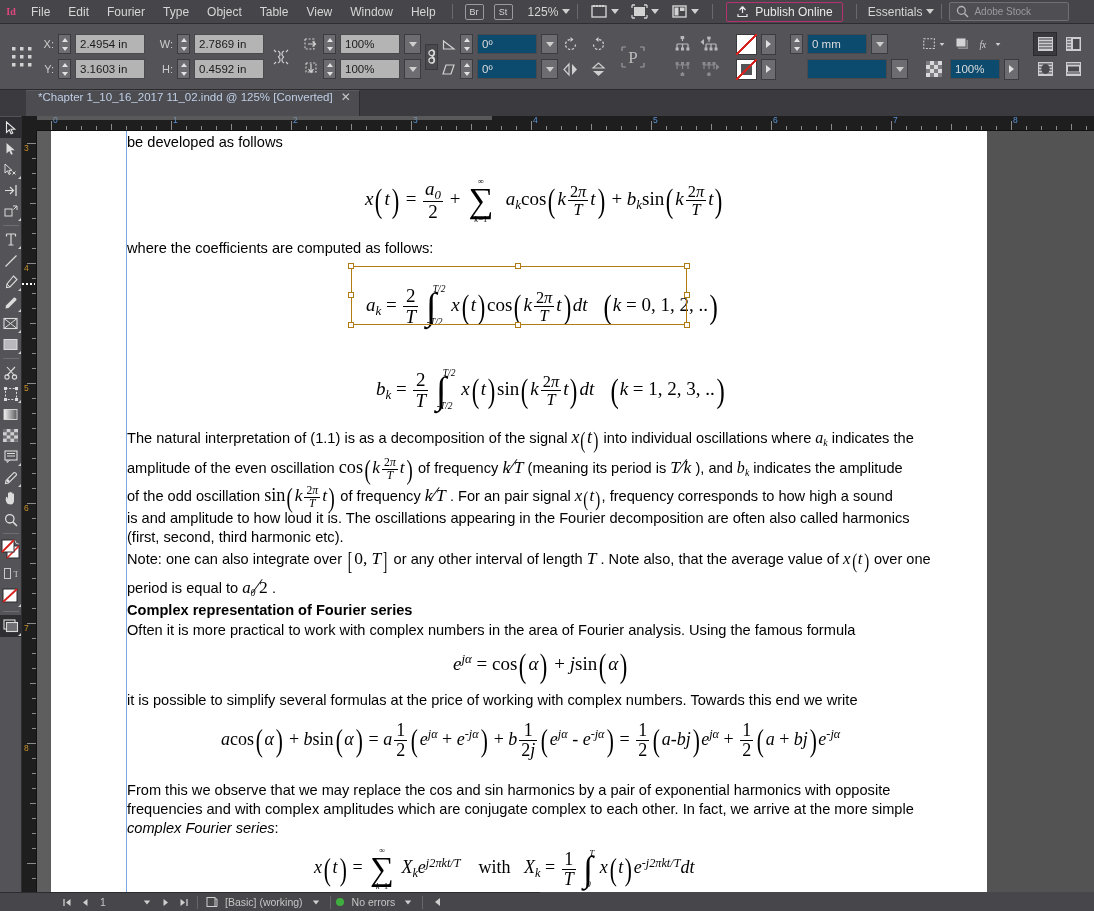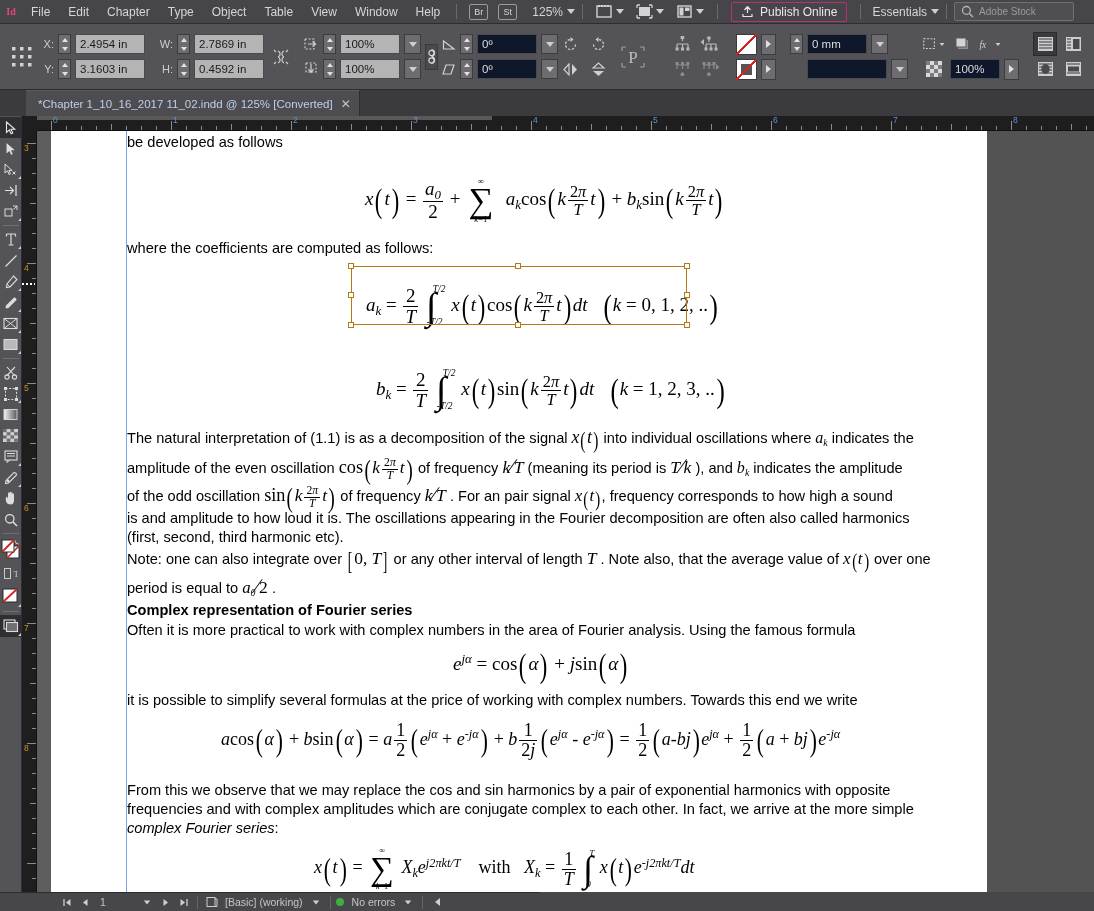--- a/index.html
+++ b/index.html
@@ -62,21 +62,21 @@
              border: 1px solid #3c3c40; background: #6c6c71; }
   .stepper div { flex: 1; display: flex; align-items: center; justify-content: center; }
   .ar-up { width:0;height:0;border-left:3px solid transparent;border-right:3px solid transparent;border-bottom:4px solid #e2e2e2;}
   .ar-dn { width:0;height:0;border-left:3px solid transparent;border-right:3px solid transparent;border-top:4px solid #e2e2e2;}
   .field {
     height: 20px; background: #b4b4b4; border: 1px solid #4a4a4e;
     color: #1b1b1b; font-size: 11.5px; line-height: 18px; padding: 0 4px;
   }
   .field.w70 { width: 70px; }
   .field.w60 { width: 60px; }
-  .field.dark { background: #0f172a; color: #dcdcdc; border:1px solid #4a4a4e;}
+  .field.dark { background: #0c4a6e; color: #dcdcdc; border:1px solid #4a4a4e;}
   .ddbtn { width: 17px; height: 20px; background: #6c6c71; border: 1px solid #3c3c40;
            display: flex; align-items: center; justify-content: center; }
   .icn { color: #d2d2d2; fill: #d2d2d2; display: flex; align-items: center; justify-content: center; }
   .refpoint { width: 26px; height: 26px; display:flex; align-items:center; justify-content:center; margin: 0 6px;}
   .linkbtn { width: 20px; height: 26px; border: 1px solid #3a3a3e; background: #4a4a4e;
              display: flex; align-items: center; justify-content: center; margin: 0 4px; }
   .swatch { width: 21px; height: 21px; background: #fff; border: 1px solid #3a3a3e; position: relative; }
   .swatch::after { content: ""; position: absolute; left: -1px; top: -1px; right: -1px; bottom: -1px;
                    background: linear-gradient(to bottom right, transparent calc(50% - 1.2px), #d4221e calc(50% - 1.2px), #d4221e calc(50% + 1.2px), transparent calc(50% + 1.2px)); }
   .swatch.stroke { background: #fff; }
@@ -87,21 +87,21 @@
   .sqbtn { width: 24px; height: 24px; display: flex; align-items: center; justify-content: center; }
   .sqbtn.on { background: #3a3a3e; border: 1px solid #2b2b2e; }
 
   
   .tabbar {
     position: absolute; top: 90px; left: 0; width: 1094px; height: 26px;
     background: #3b3b3f;
   }
   .doctab {
     position: absolute; left: 26px; top: 0; height: 26px;
-    background: #4c4c51; display: flex; align-items: center;
+    background: #4c4c51; display: flex; 
     padding: 0 8px 0 12px; gap: 8px; font-size: 11.5px; color: #bfcfe6;
     border-right: 1px solid #2d2d30; border-top: 1px solid #5a5a5f;
   }
   .tabclose { color: #c8c8c8; font-size: 12px; line-height: 1; }
 
   
   .toolbar {
     position: absolute; top: 116px; left: 0; width: 22px; height: 795px;
     background: #535358; border-right: 1px solid #2e2e32;
     display: flex; flex-direction: column; align-items: center; padding-top: 1px;
@@ -205,21 +205,21 @@
 </style>
 </head>
 <body>
 
 <div id="app">
 
   <div class="menubar">
     <div class="id-logo">Id</div>
     <div class="menu-item">File</div>
     <div class="menu-item">Edit</div>
-    <div class="menu-item">Chapter</div>
+    <div class="menu-item">Fourier</div>
     <div class="menu-item">Type</div>
     <div class="menu-item">Object</div>
     <div class="menu-item">Table</div>
     <div class="menu-item">View</div>
     <div class="menu-item">Window</div>
     <div class="menu-item">Help</div>
     <div class="mb-sep"></div>
     <div class="mini-btn">Br</div>
     <div class="mini-btn">St</div>
     <div class="zoomlvl">125%</div>

